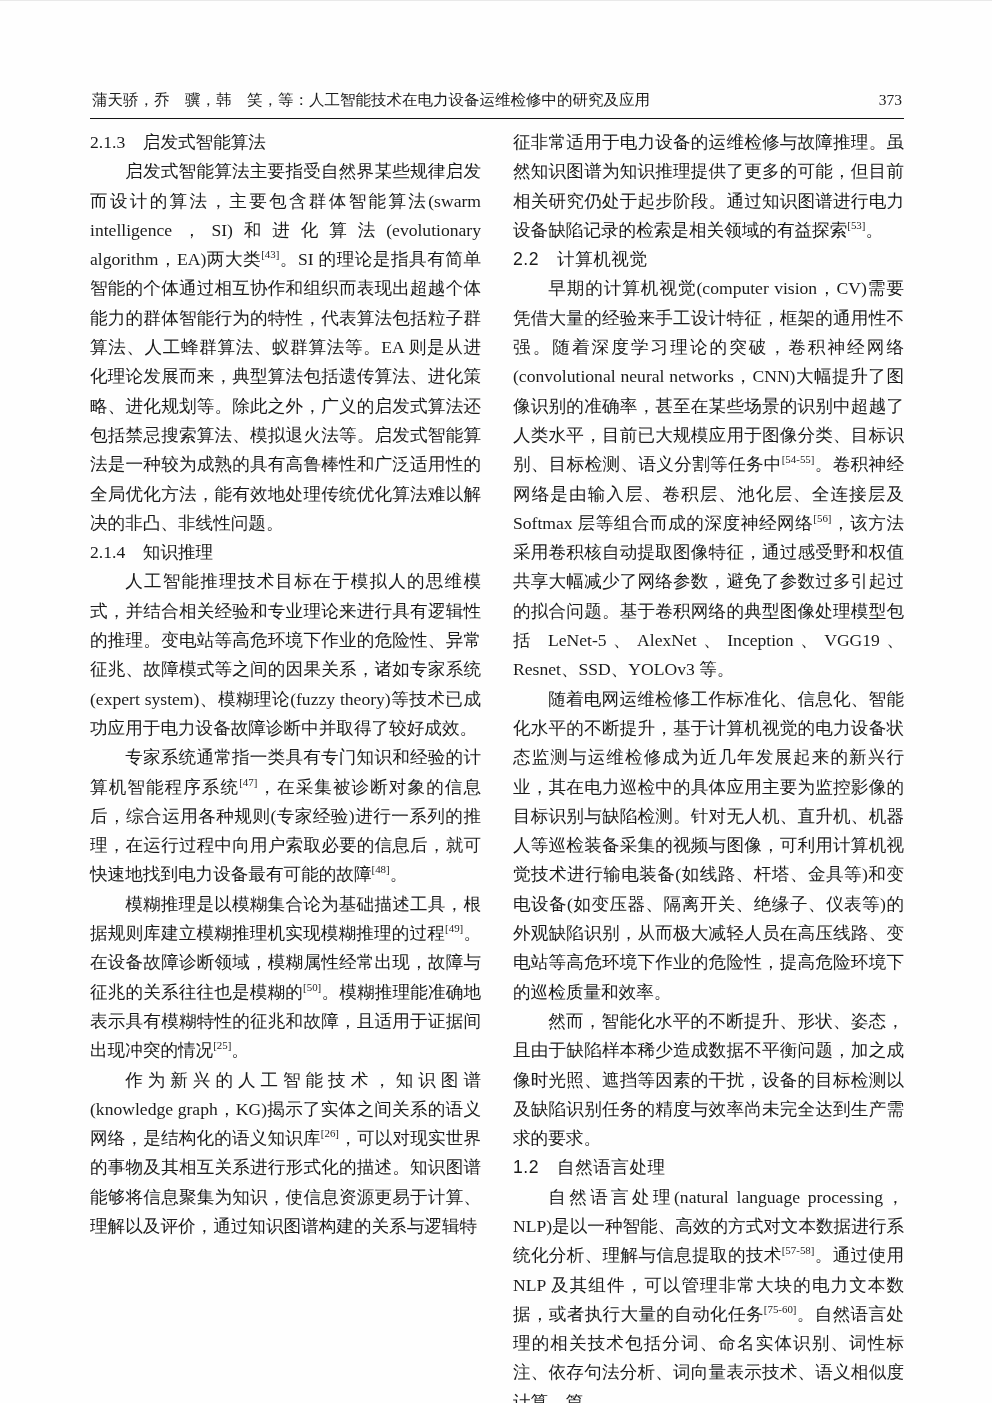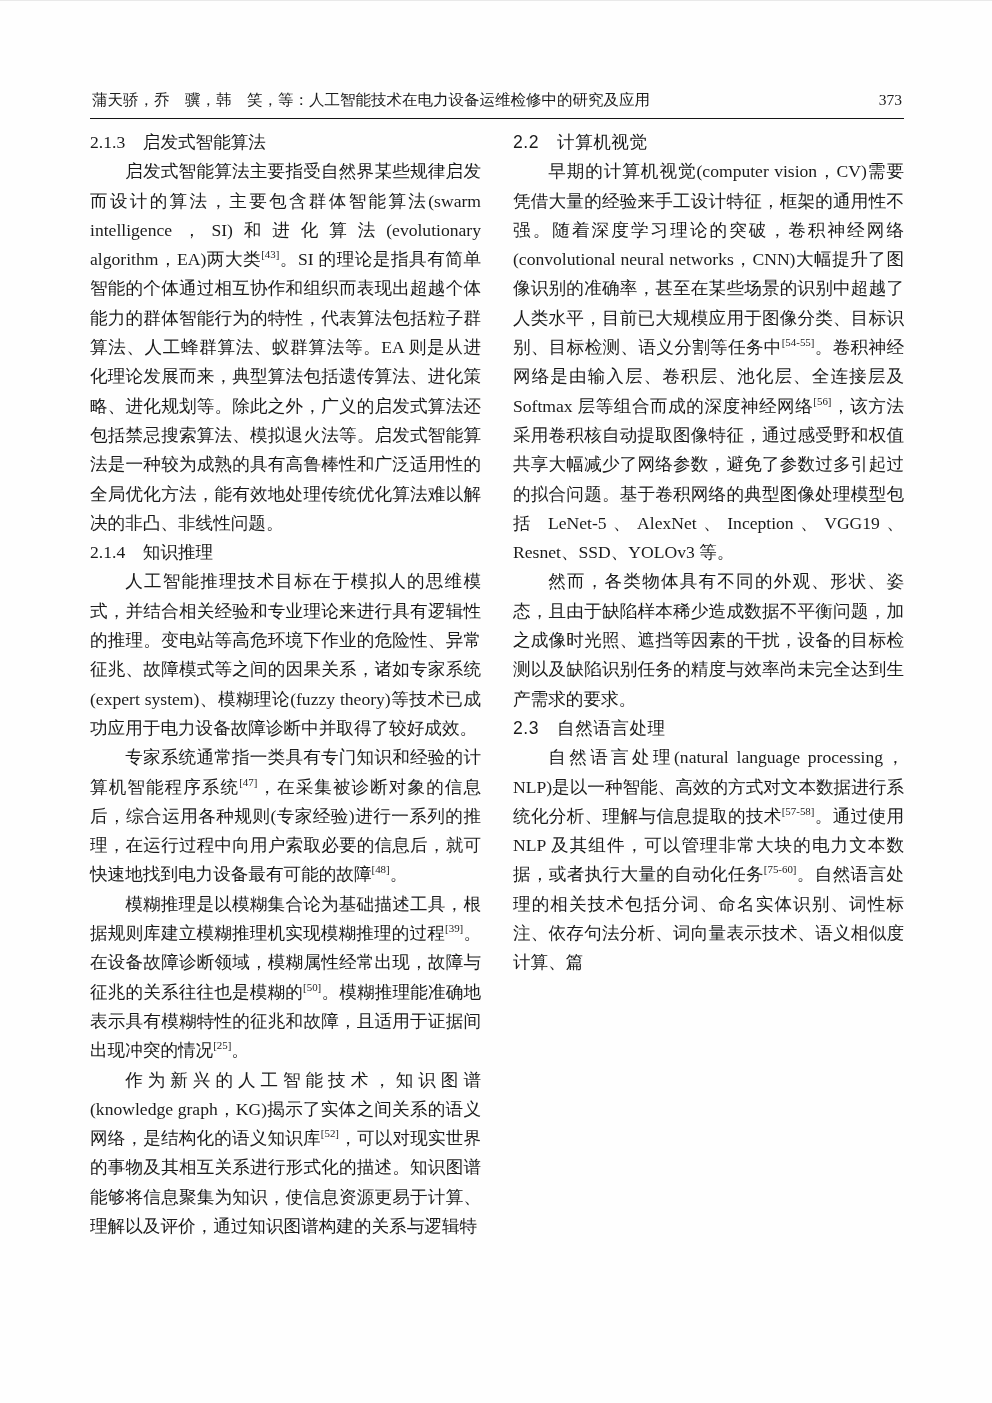--- a/index.html
+++ b/index.html
@@ -58,25 +58,27 @@
 
   <div class="header-rule"></div>
 
   <div class="columns">
     <div class="col">
         <div class="h3">2.1.3　启发式智能算法</div>
         <p class="p">启发式智能算法主要指受自然界某些规律启发而设计的算法，主要包含群体智能算法(swarm intelligence，SI)和进化算法(evolutionary algorithm，EA)两大类<sup>[43]</sup>。SI 的理论是指具有简单智能的个体通过相互协作和组织而表现出超越个体能力的群体智能行为的特性，代表算法包括粒子群算法、人工蜂群算法、蚁群算法等。EA 则是从进化理论发展而来，典型算法包括遗传算法、进化策略、进化规划等。除此之外，广义的启发式算法还包括禁忌搜索算法、模拟退火法等。启发式智能算法是一种较为成熟的具有高鲁棒性和广泛适用性的全局优化方法，能有效地处理传统优化算法难以解决的非凸、非线性问题。</p>
         <div class="h3">2.1.4　知识推理</div>
         <p class="p">人工智能推理技术目标在于模拟人的思维模式，并结合相关经验和专业理论来进行具有逻辑性的推理。变电站等高危环境下作业的危险性、异常征兆、故障模式等之间的因果关系，诸如专家系统(expert system)、模糊理论(fuzzy theory)等技术已成功应用于电力设备故障诊断中并取得了较好成效。</p>
         <p class="p">专家系统通常指一类具有专门知识和经验的计算机智能程序系统<sup>[47]</sup>，在采集被诊断对象的信息后，综合运用各种规则(专家经验)进行一系列的推理，在运行过程中向用户索取必要的信息后，就可快速地找到电力设备最有可能的故障<sup>[48]</sup>。</p>
-        <p class="p">模糊推理是以模糊集合论为基础描述工具，根据规则库建立模糊推理机实现模糊推理的过程<sup>[39]</sup>。在设备故障诊断领域，模糊属性经常出现，故障与征兆的关系往往也是模糊的<sup>[50]</sup>。模糊推理能准确地表示具有模糊特性的征兆和故障，且适用于证据间出现冲突的情况<sup>[25]</sup>。</p>
-        <p class="p">作为新兴的人工智能技术，知识图谱(knowledge graph，KG)揭示了实体之间关系的语义网络，是结构化的语义知识库<sup>[52]</sup>，可以对现实世界的事物及其相互关系进行形式化的描述。知识图谱能够将信息聚集为知识，使信息资源更易于计算、理解以及评价，通过知识图谱构建的关系与逻辑特</p>
+        <p class="p">模糊推理是以模糊集合论为基础描述工具，根据规则库建立模糊推理机实现模糊推理的过程<sup>[49]</sup>。在设备故障诊断领域，模糊属性经常出现，故障与征兆的关系往往也是模糊的<sup>[50]</sup>。模糊推理能准确地表示具有模糊特性的征兆和故障，且适用于证据间出现冲突的情况<sup>[25]</sup>。</p>
+        <p class="p">作为新兴的人工智能技术，知识图谱(knowledge graph，KG)揭示了实体之间关系的语义网络，是结构化的语义知识库<sup>[26]</sup>，可以对现实世界的事物及其相互关系进行形式化的描述。知识图谱能够将信息聚集为知识，使信息资源更易于计算、理解以及评价，通过知识图谱构建的关系与逻辑特</p>
       </div>
     <div class="col">
+        <p class="p noindent">征非常适用于电力设备的运维检修与故障推理。虽然知识图谱为知识推理提供了更多的可能，但目前相关研究仍处于起步阶段。通过知识图谱进行电力设备缺陷记录的检索是相关领域的有益探索<sup>[53]</sup>。</p>
         <div class="h2">2.2　计算机视觉</div>
         <p class="p">早期的计算机视觉(computer vision，CV)需要凭借大量的经验来手工设计特征，框架的通用性不强。随着深度学习理论的突破，卷积神经网络(convolutional neural networks，CNN)大幅提升了图像识别的准确率，甚至在某些场景的识别中超越了人类水平，目前已大规模应用于图像分类、目标识别、目标检测、语义分割等任务中<sup>[54-55]</sup>。卷积神经网络是由输入层、卷积层、池化层、全连接层及 Softmax 层等组合而成的深度神经网络<sup>[56]</sup>，该方法采用卷积核自动提取图像特征，通过感受野和权值共享大幅减少了网络参数，避免了参数过多引起过的拟合问题。基于卷积网络的典型图像处理模型包括 LeNet-5、AlexNet、Inception、VGG19、Resnet、SSD、YOLOv3 等。</p>
-        <p class="p">然而，各类物体具有不同的外观、形状、姿态，且由于缺陷样本稀少造成数据不平衡问题，加之成像时光照、遮挡等因素的干扰，设备的目标检测以及缺陷识别任务的精度与效率尚未完全达到生产需求的要求。</p>
-        <div class="h2">2.3　自然语言处理</div>
+        <p class="p">随着电网运维检修工作标准化、信息化、智能化水平的不断提升，基于计算机视觉的电力设备状态监测与运维检修成为近几年发展起来的新兴行业，其在电力巡检中的具体应用主要为监控影像的目标识别与缺陷检测。针对无人机、直升机、机器人等巡检装备采集的视频与图像，可利用计算机视觉技术进行输电装备(如线路、杆塔、金具等)和变电设备(如变压器、隔离开关、绝缘子、仪表等)的外观缺陷识别，从而极大减轻人员在高压线路、变电站等高危环境下作业的危险性，提高危险环境下的巡检质量和效率。</p>
+        <p class="p">然而，智能化水平的不断提升、形状、姿态，且由于缺陷样本稀少造成数据不平衡问题，加之成像时光照、遮挡等因素的干扰，设备的目标检测以及缺陷识别任务的精度与效率尚未完全达到生产需求的要求。</p>
+        <div class="h2">1.2　自然语言处理</div>
         <p class="p">自然语言处理(natural language processing，NLP)是以一种智能、高效的方式对文本数据进行系统化分析、理解与信息提取的技术<sup>[57-58]</sup>。通过使用 NLP 及其组件，可以管理非常大块的电力文本数据，或者执行大量的自动化任务<sup>[75-60]</sup>。自然语言处理的相关技术包括分词、命名实体识别、词性标注、依存句法分析、词向量表示技术、语义相似度计算、篇</p>
       </div>
   </div>
 
 </div>
 
 </body></html>

